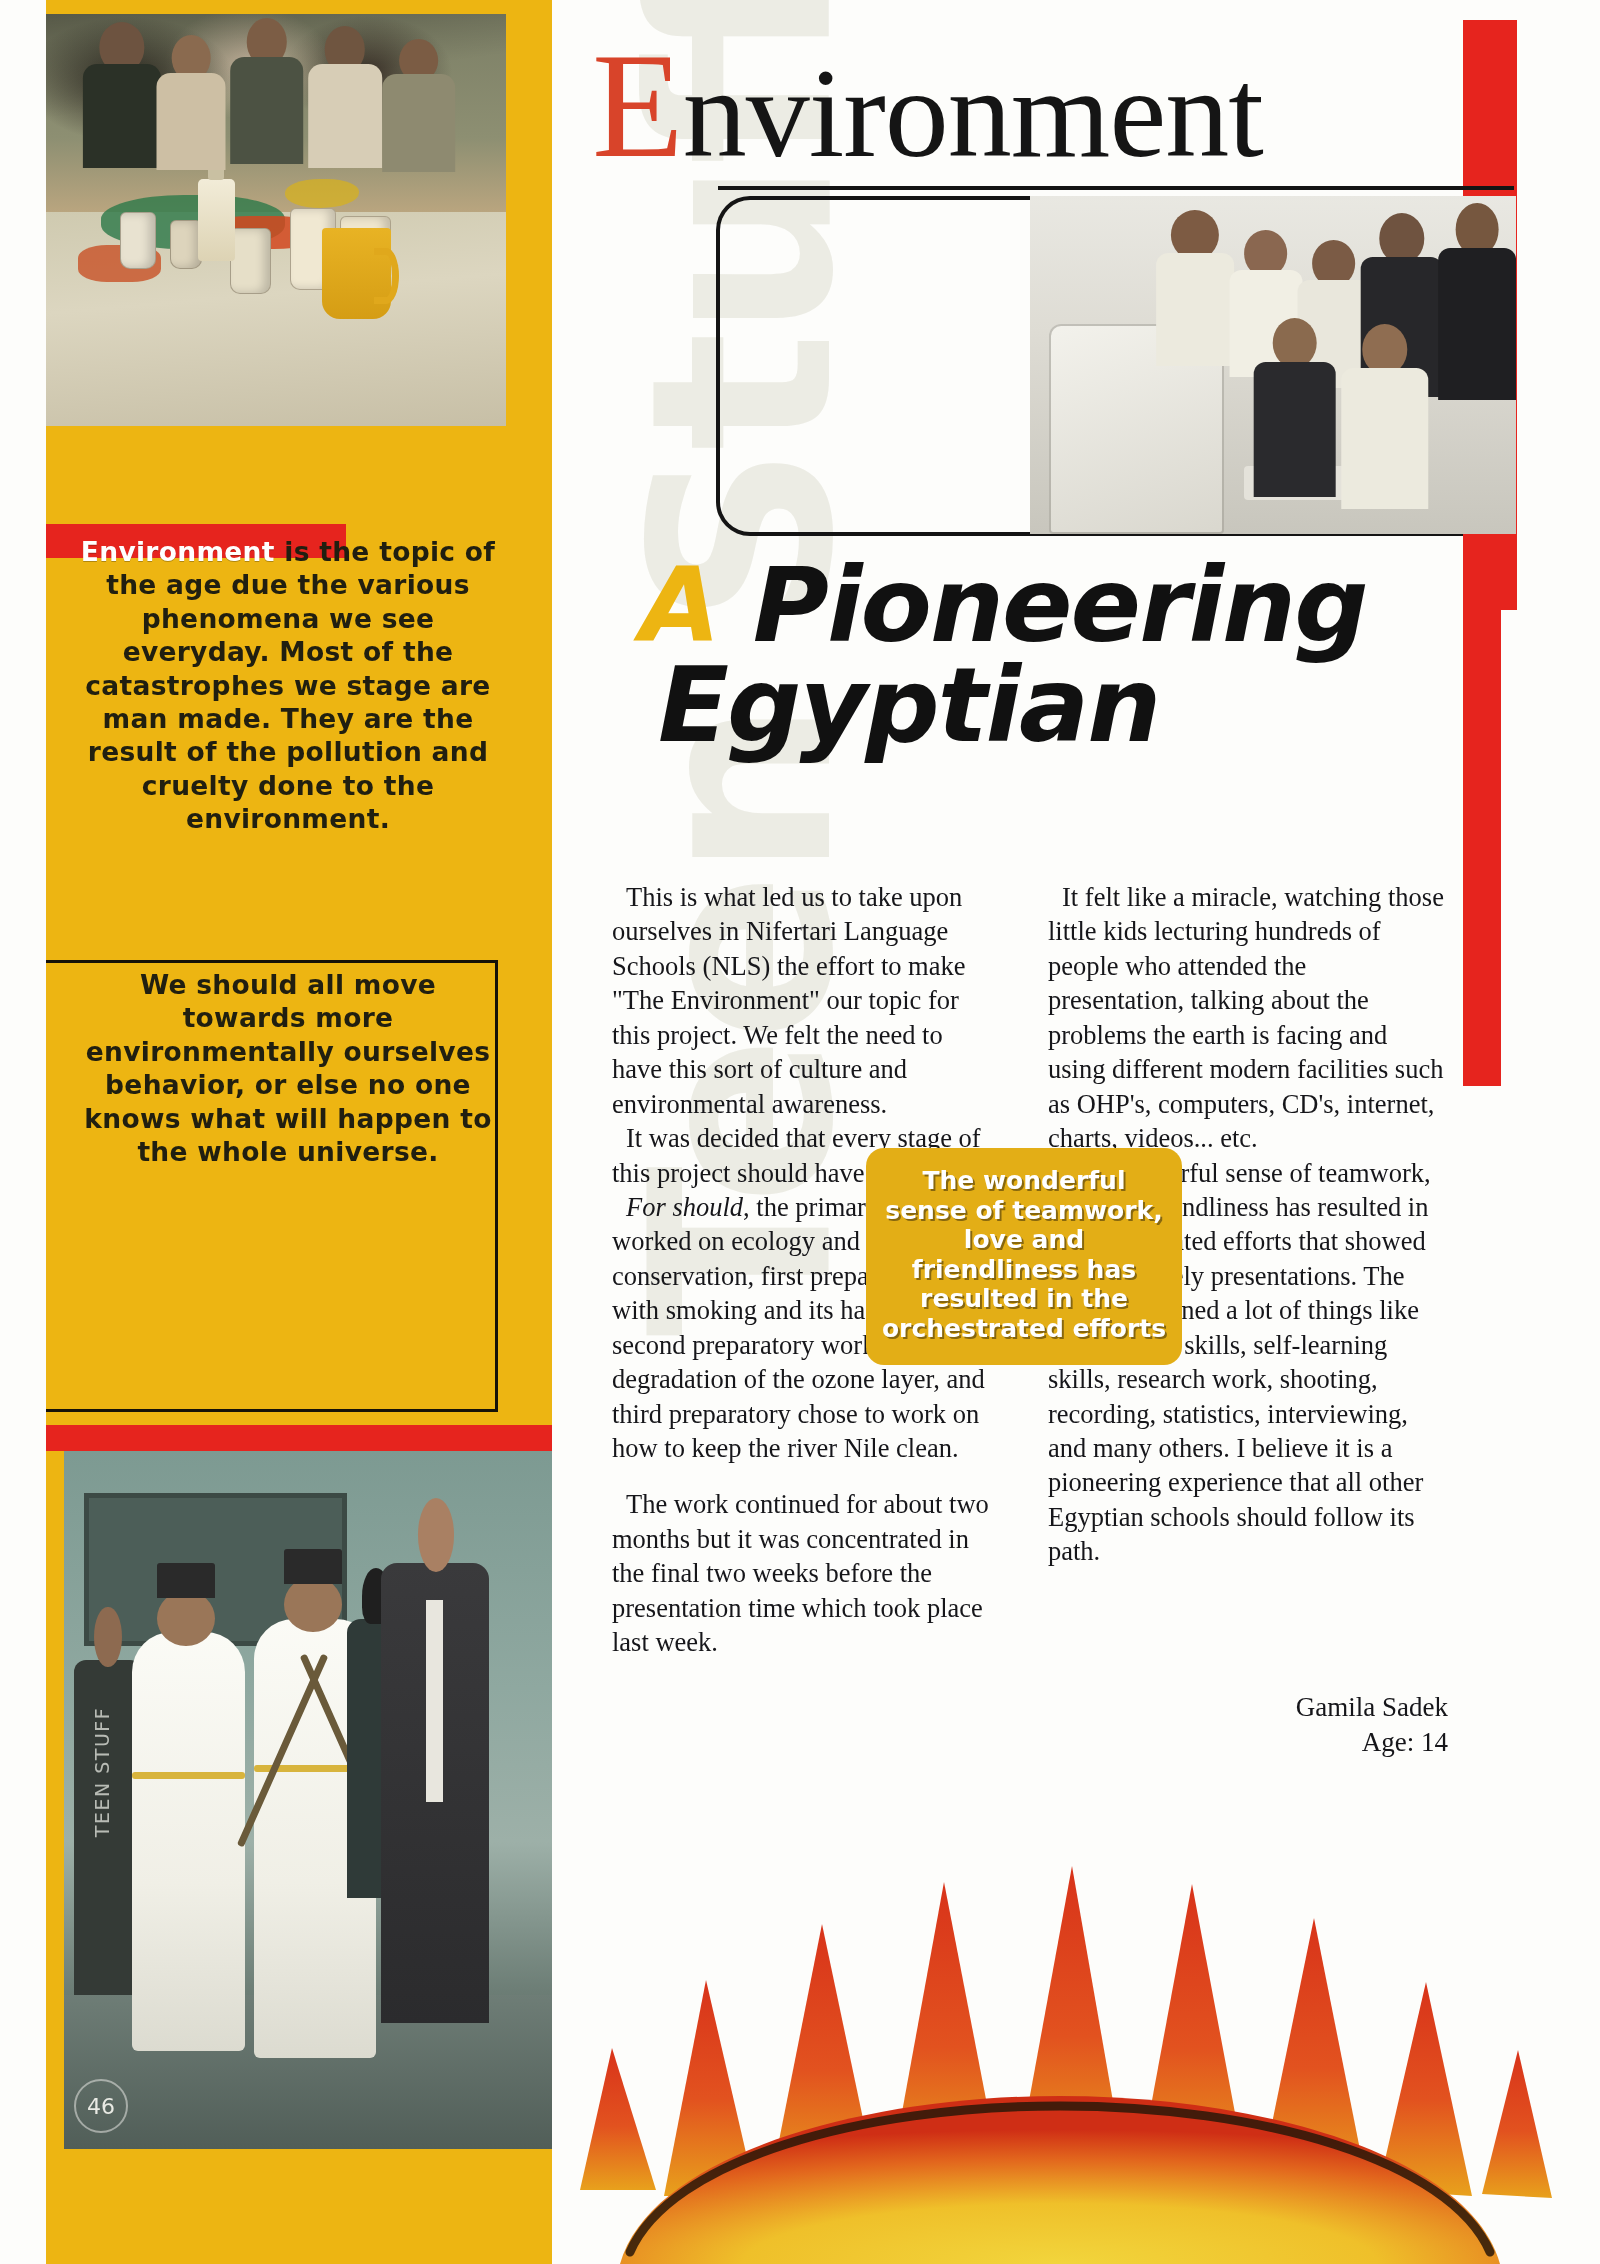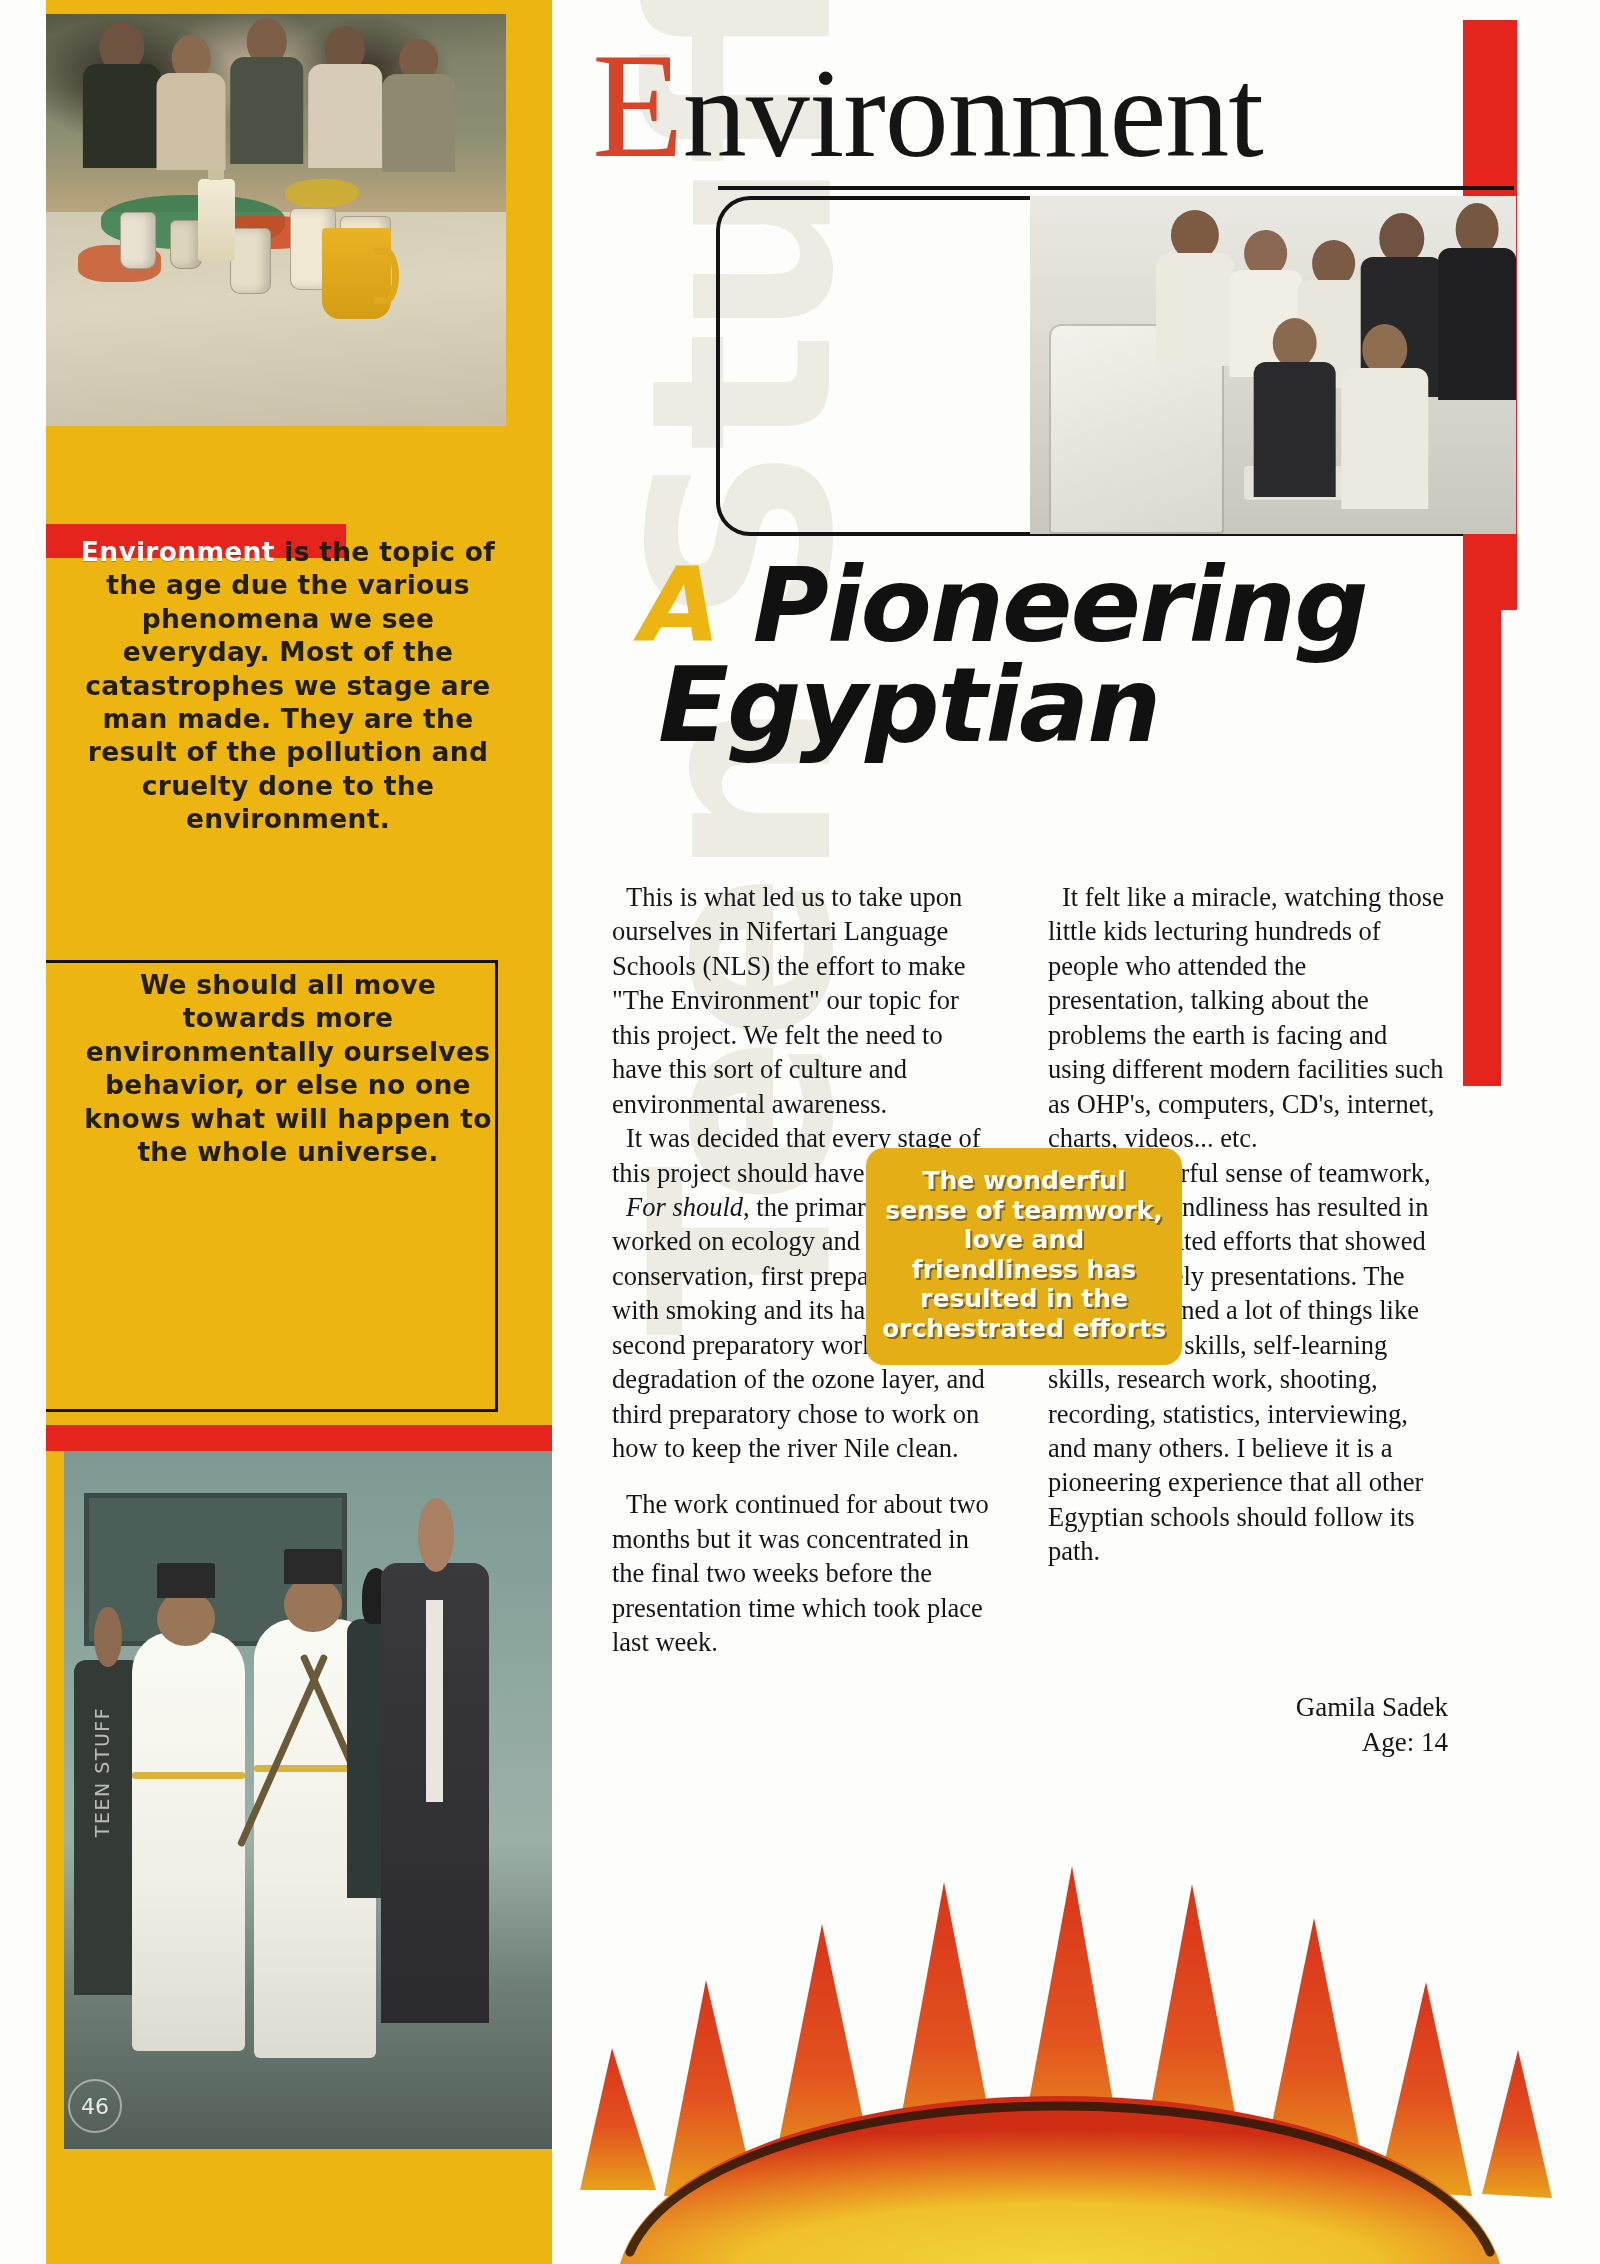--- a/index.html
+++ b/index.html
@@ -250,21 +250,21 @@
     transform-origin: center;
     font-family: "DejaVu Sans", sans-serif;
     font-size: 19px;
     letter-spacing: 1.5px;
     color: #d5d8d1;
     text-align: center;
     opacity: .82;
   }
   .page-num {
     position: absolute;
-    left: 4px; bottom: 16px;
+    left: 10px; bottom: 16px;
     width: 54px; height: 54px;
     border-radius: 50%;
     border: 2px solid rgba(230,230,225,.55);
     color: #e9eae4;
     font-family: "DejaVu Sans", sans-serif;
     font-size: 22px;
     display: flex; align-items: center; justify-content: center;
   }
 
   

